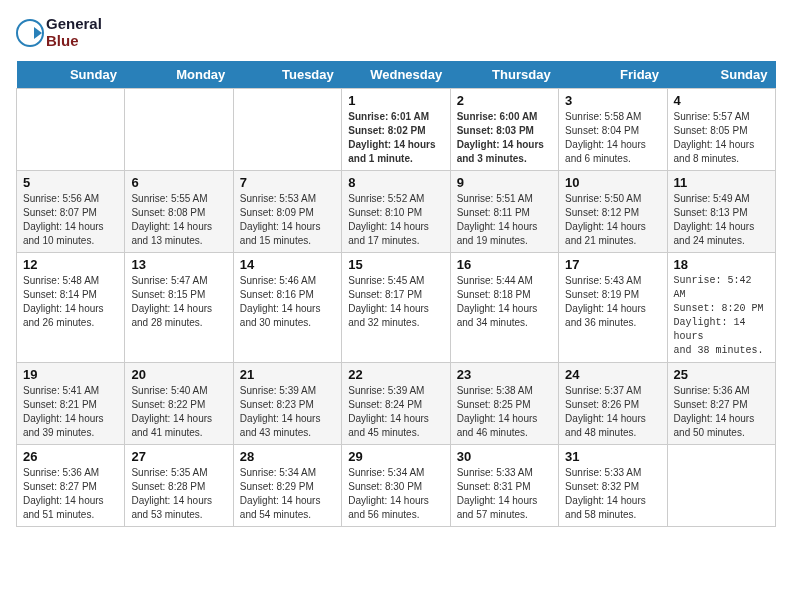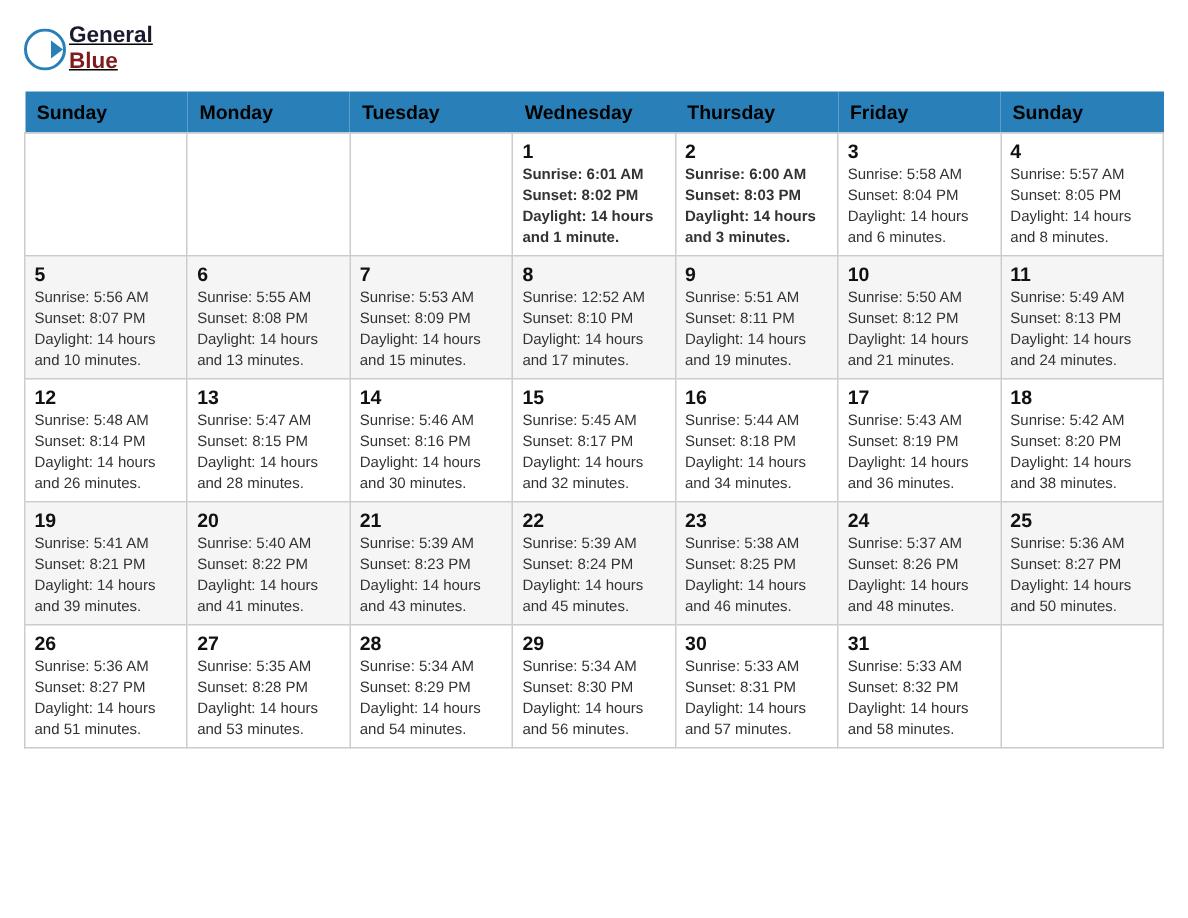--- a/index.html
+++ b/index.html
@@ -32,22 +32,22 @@
     .location {
       font-size: 14px;
       color: #555;
     }
     table {
       width: 100%;
       border-collapse: collapse;
     }
     th {
       background: #2980b9;
-      color: #000000;
-      text-align: left;
+      color: #ffffff;
+      text-align: right;
       padding: 6px 8px;
       font-size: 13px;
       font-weight: bold;
     }
     td {
       border: 1px solid #ccc;
       vertical-align: top;
       padding: 4px 6px;
       width: calc(100% / 7);
       min-height: 80px;
@@ -71,21 +71,21 @@
     }
     tr:nth-child(odd) td {
       background: #ffffff;
     }
   </style>
 </head>
 <body>
 
 <div class="header">
   <div class="logo">
-    <div style="display:flex;flex-direction:column;align-items:flex-start;text-decoration:underline;">
+    <div style="display:flex;flex-direction:column;align-items:flex-start;">
       <div style="display:flex;align-items:center;gap:2px;">
         <div style="width:28px;height:28px;position:relative;">
           <svg viewBox="0 0 28 28" width="28" height="28">
             <circle cx="14" cy="14" r="13" fill="none" stroke="#2980b9" stroke-width="2"></circle>
             <polygon points="18,8 26,14 18,20" fill="#2980b9"></polygon>
           </svg>
         </div>
         <div>
           <div style="font-size:15px;font-weight:bold;color:#1a1a2e;line-height:1.1;">General</div>
           <div style="font-size:15px;font-weight:bold;color:#7f1d1d;line-height:1.1;">Blue</div>
@@ -162,21 +162,21 @@
         </td>
         <td>
           <div class="day-num">7</div>
           <div class="day-info" style="white-space: pre-line;">Sunrise: 5:53 AM
 Sunset: 8:09 PM
 Daylight: 14 hours
 and 15 minutes.</div>
         </td>
         <td>
           <div class="day-num">8</div>
-          <div class="day-info" style="white-space: pre-line;">Sunrise: 12:52 AM
+          <div class="day-info" style="white-space: pre-line;">Sunrise: 5:52 AM
 Sunset: 8:10 PM
 Daylight: 14 hours
 and 17 minutes.</div>
         </td>
         <td>
           <div class="day-num">9</div>
           <div class="day-info" style="white-space: pre-line;">Sunrise: 5:51 AM
 Sunset: 8:11 PM
 Daylight: 14 hours
 and 19 minutes.</div>
@@ -234,21 +234,21 @@
         </td>
         <td>
           <div class="day-num">17</div>
           <div class="day-info" style="white-space: pre-line;">Sunrise: 5:43 AM
 Sunset: 8:19 PM
 Daylight: 14 hours
 and 36 minutes.</div>
         </td>
         <td>
           <div class="day-num">18</div>
-          <div class="day-info" style="white-space: pre-line;">Sunrise: 5:42 AM
+          <div class="day-info" style="white-space: pre-line; font-family: Liberation Mono, monospace;">Sunrise: 5:42 AM
 Sunset: 8:20 PM
 Daylight: 14 hours
 and 38 minutes.</div>
         </td>
       </tr>
       <tr>
         <td>
           <div class="day-num">19</div>
           <div class="day-info" style="white-space: pre-line;">Sunrise: 5:41 AM
 Sunset: 8:21 PM

